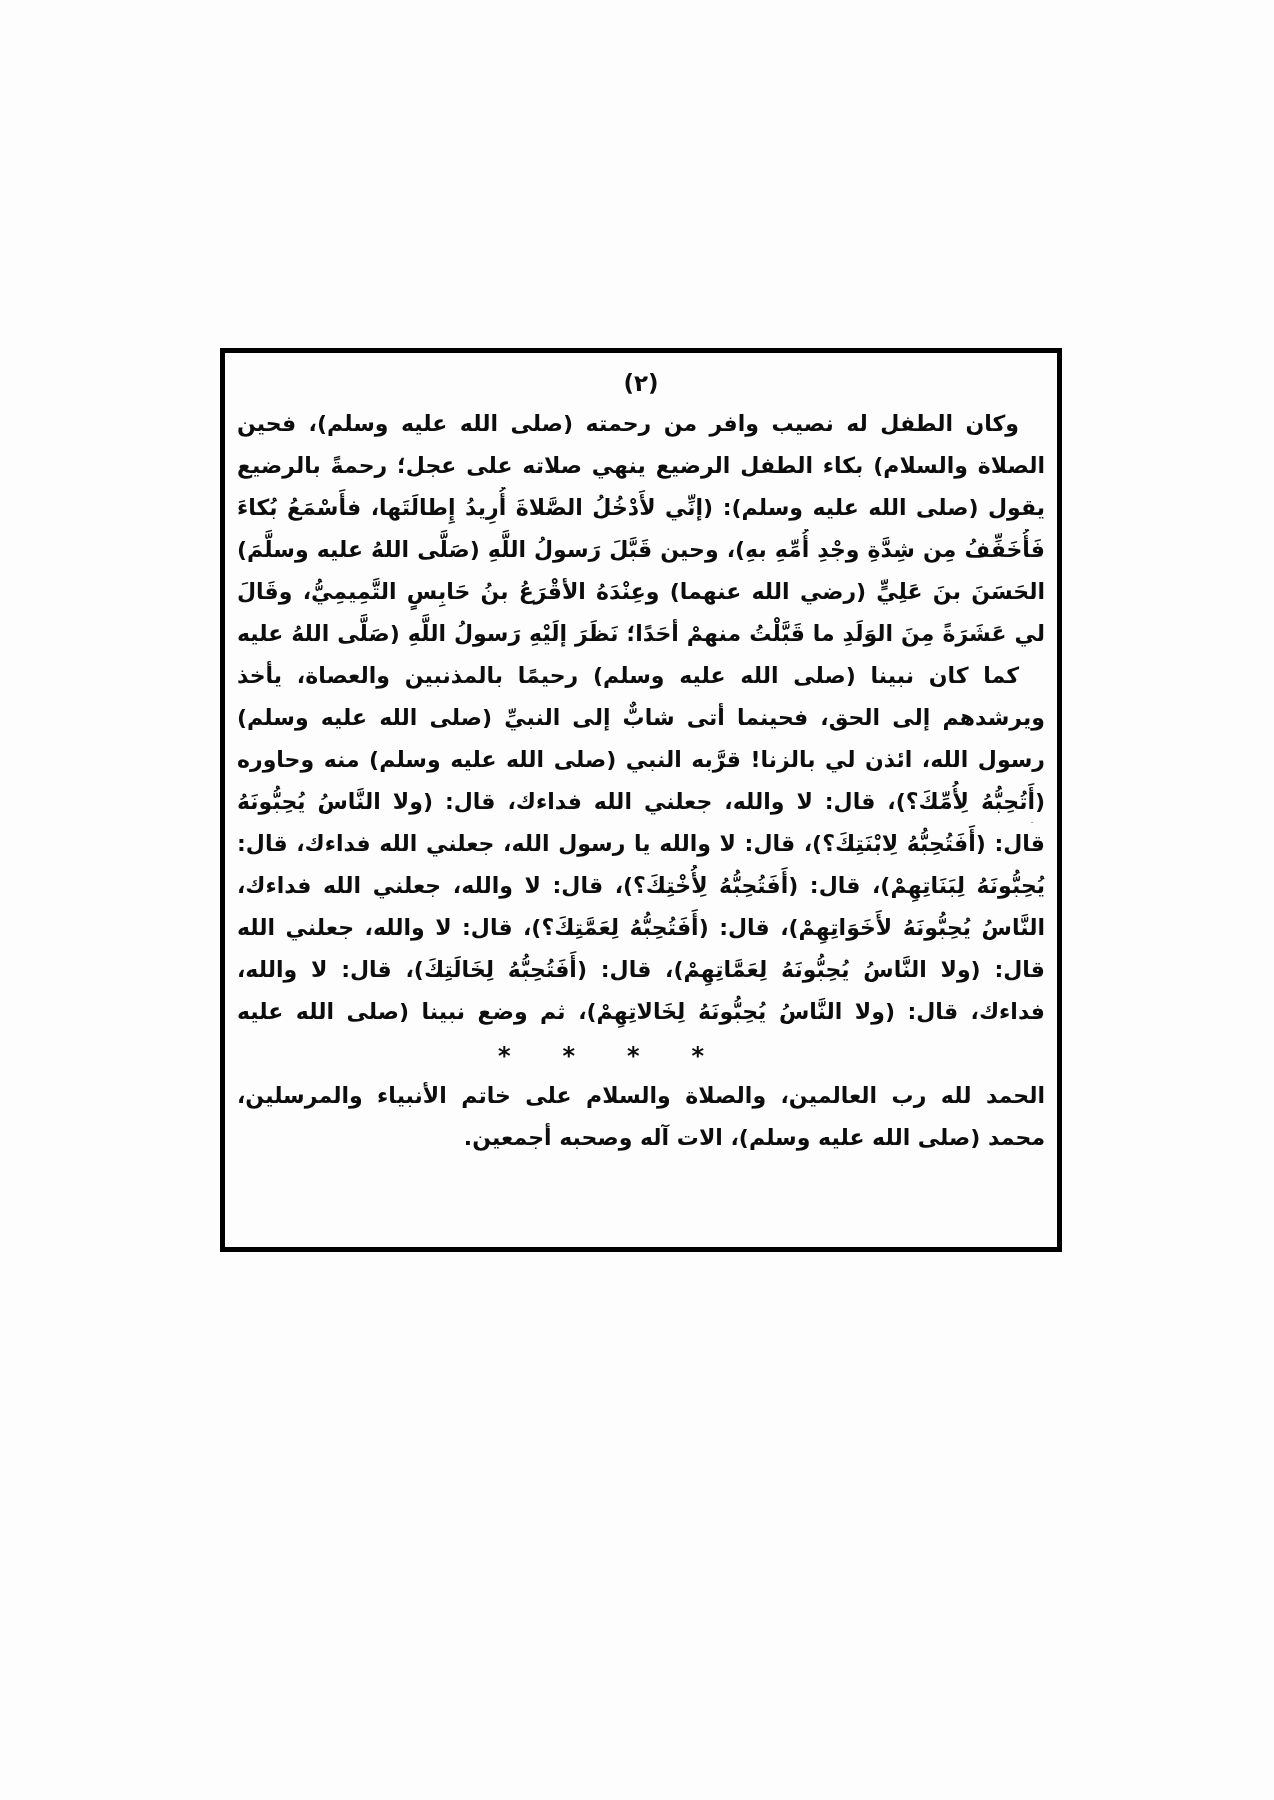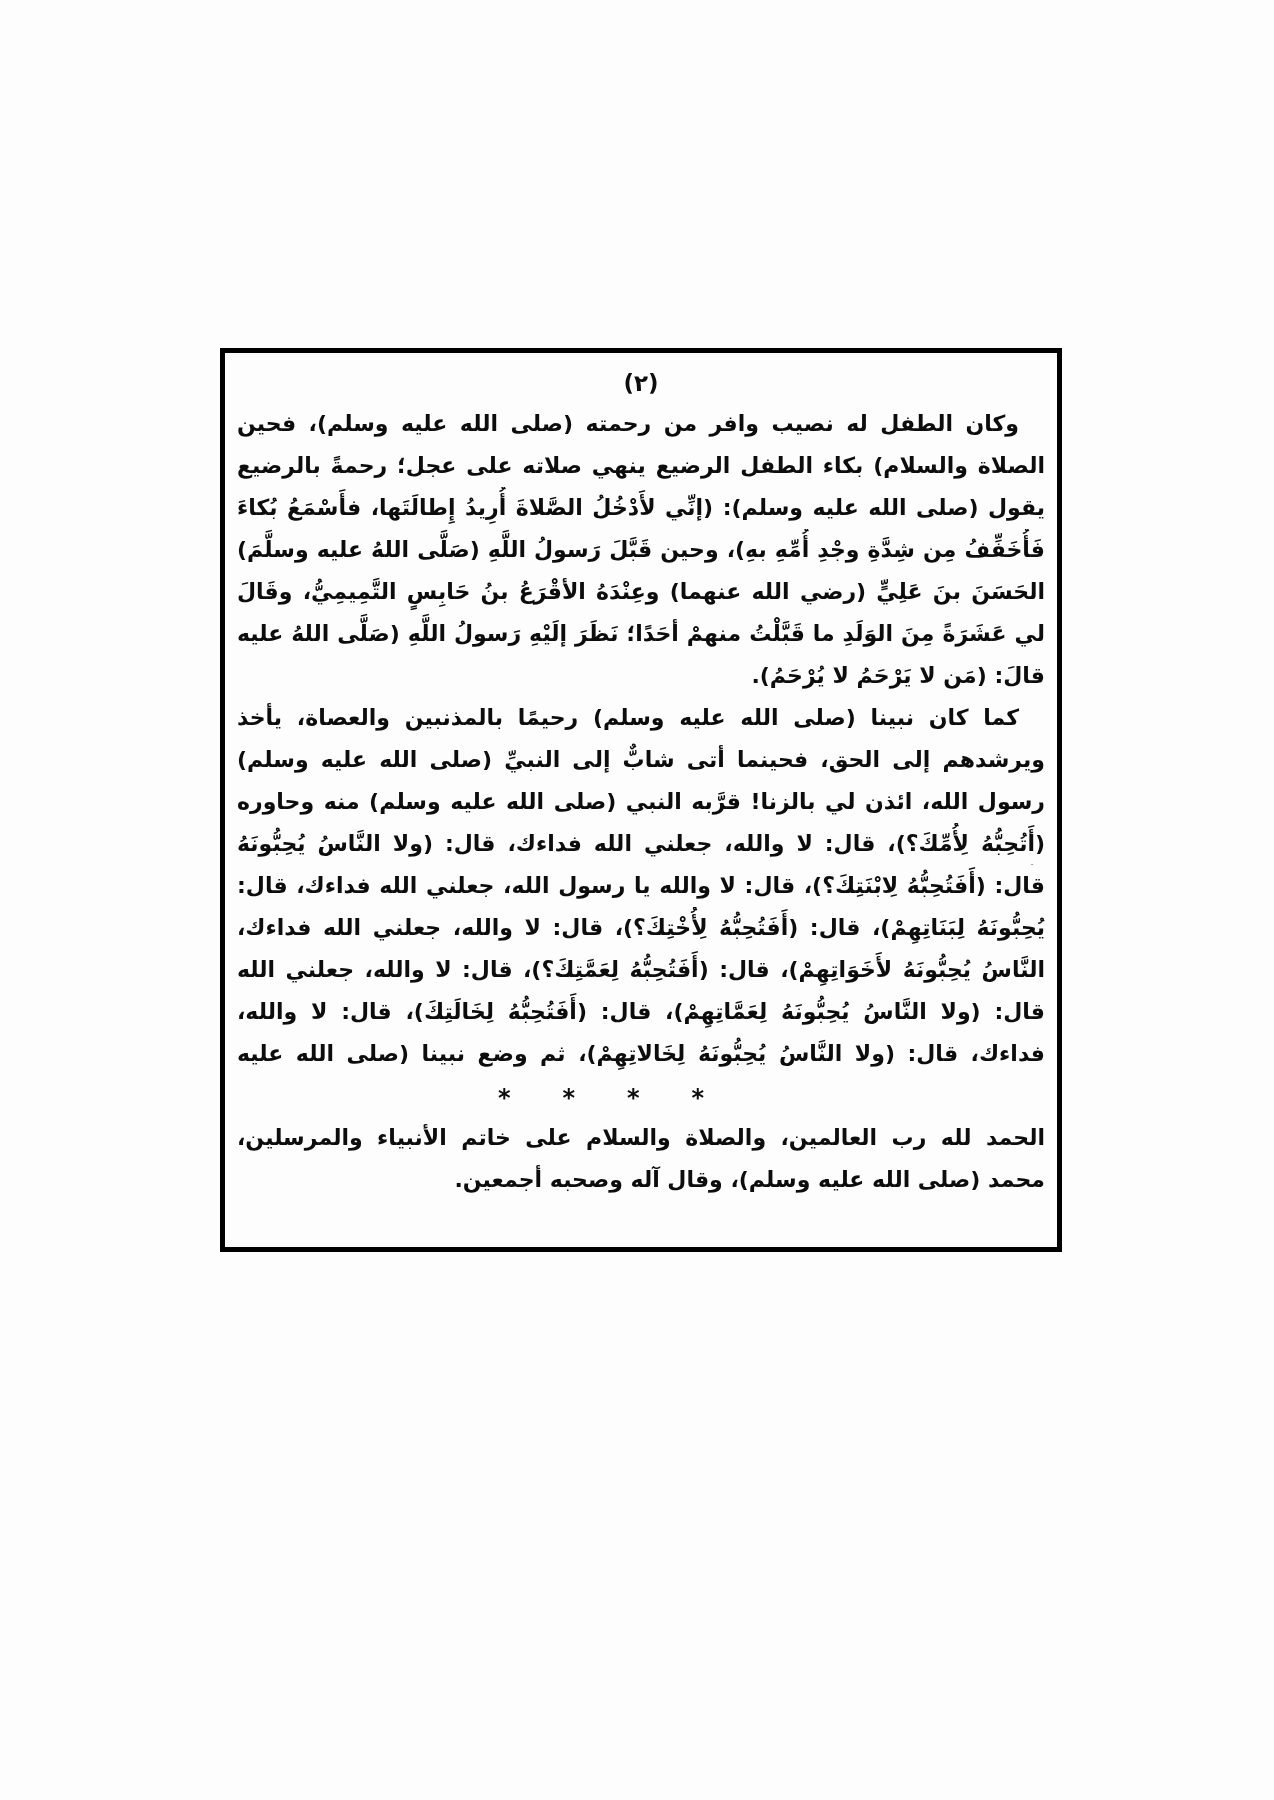--- a/index.html
+++ b/index.html
@@ -73,21 +73,20 @@
 
     <div class="page-number">(٢)</div>
 
     <div class="para indented">
         <div class="line">وكان الطفل له نصيب وافر من رحمته (صلى الله عليه وسلم)، فحين يسمع (عليه</div>
         <div class="line">الصلاة والسلام) بكاء الطفل الرضيع ينهي صلاته على عجل؛ رحمةً بالرضيع وبأمه،</div>
         <div class="line">يقول (صلى الله عليه وسلم): (إنِّي لأَدْخُلُ الصَّلاةَ أُرِيدُ إِطالَتَها، فأَسْمَعُ بُكاءَ الصَّبِيِّ،</div>
         <div class="line">فَأُخَفِّفُ مِن شِدَّةِ وجْدِ أُمِّهِ بهِ)، وحين قَبَّلَ رَسولُ اللَّهِ (صَلَّى اللهُ عليه وسلَّمَ) حفيده</div>
         <div class="line">الحَسَنَ بنَ عَلِيٍّ (رضي الله عنهما) وعِنْدَهُ الأقْرَعُ بنُ حَابِسٍ التَّمِيمِيُّ، وقَالَ الأقْرَعُ: إنَّ</div>
         <div class="line">لي عَشَرَةً مِنَ الوَلَدِ ما قَبَّلْتُ منهمْ أحَدًا؛ نَظَرَ إلَيْهِ رَسولُ اللَّهِ (صَلَّى اللهُ عليه وسلَّمَ)، ثُمَّ</div>
-        <div class="line">قالَ: (مَن لا يَرْحَمُ لا يُرْحَمُ).</div>
       </div>
 
     <div class="para indented">
         <div class="line">كما كان نبينا (صلى الله عليه وسلم) رحيمًا بالمذنبين والعصاة، يأخذ بأيديهم</div>
         <div class="line">ويرشدهم إلى الحق، فحينما أتى شابٌّ إلى النبيِّ (صلى الله عليه وسلم) وقال: يا</div>
         <div class="line">رسول الله، ائذن لي بالزنا! قرَّبه النبي (صلى الله عليه وسلم) منه وحاوره قائلًا له:</div>
         <div class="line">(أَتُحِبُّهُ لِأُمِّكَ؟)، قال: لا والله، جعلني الله فداءك، قال: (ولا النَّاسُ يُحِبُّونَهُ لِأُمَّهَاتِهِمْ)،</div>
         <div class="line">قال: (أَفَتُحِبُّهُ لِابْنَتِكَ؟)، قال: لا والله يا رسول الله، جعلني الله فداءك، قال: (ولا النَّاسُ</div>
         <div class="line">يُحِبُّونَهُ لِبَنَاتِهِمْ)، قال: (أَفَتُحِبُّهُ لِأُخْتِكَ؟)، قال: لا والله، جعلني الله فداءك، قال: (ولا</div>
         <div class="line">النَّاسُ يُحِبُّونَهُ لأَخَوَاتِهِمْ)، قال: (أَفَتُحِبُّهُ لِعَمَّتِكَ؟)، قال: لا والله، جعلني الله فداءك،</div>
@@ -97,17 +96,17 @@
 
     <div class="separator">
         <div class="star">*</div>
         <div class="star">*</div>
         <div class="star">*</div>
         <div class="star">*</div>
       </div>
 
     <div class="para closing">
         <div class="line">الحمد لله رب العالمين، والصلاة والسلام على خاتم الأنبياء والمرسلين، سيدنا</div>
-        <div class="line">محمد (صلى الله عليه وسلم)، وقال آله وصحبه أجمعين.</div>
+        <div class="line">محمد (صلى الله عليه وسلم)، الات آله وصحبه أجمعين.</div>
       </div>
 
   </div>
 </div>
 
 </body></html>

